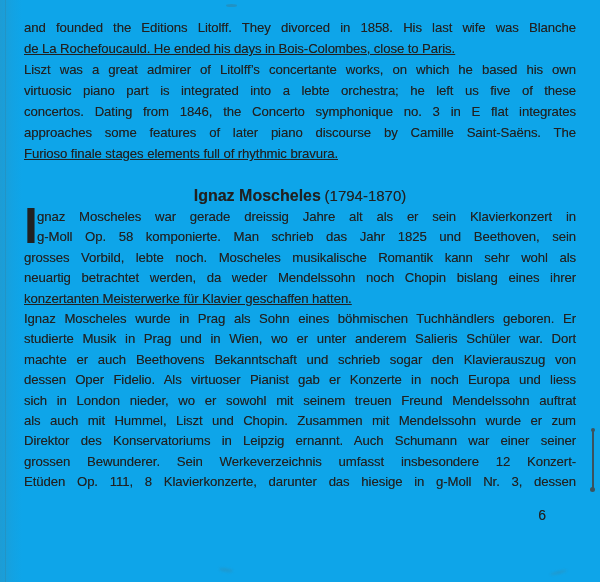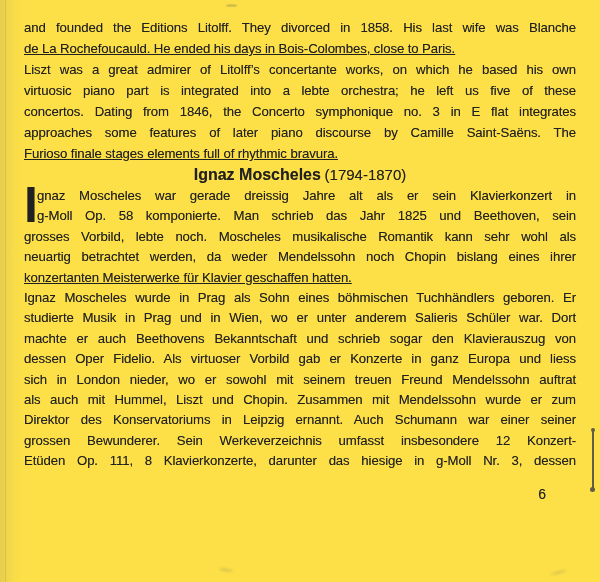--- a/index.html
+++ b/index.html
@@ -4,40 +4,41 @@
 <style>
   html, body { margin: 0; padding: 0; }
   body { background: #ffffff; }
 
   .page {
     position: relative;
     width: 600px;
     height: 582px;
     box-sizing: border-box;
     padding: 17px 24px 0 24px;
-    background: #fde047;
+    background: #0ea5e9;
     color: #212121;
     font-family: "Liberation Sans", "DejaVu Sans", sans-serif;
     font-size: 13.2px;
     letter-spacing: -0.1px;
     overflow: hidden;
     text-shadow: 0 0 0.5px rgba(30,30,30,0.45);
   }
 
   
   .line {
     text-align: justify;
     text-align-last: justify;
   }
   .line.endline { text-align-last: left; text-decoration: underline; }
   .para-en .line { line-height: 21px; }
   .para-de .line { line-height: 20.4px; }
   .line.indent { padding-left: 13px; }
 
   .heading {
+    margin-top: 21px;
     line-height: 21px;
     text-align: center;
     letter-spacing: 0;
     white-space: nowrap;
   }
   .heading-name { font-weight: bold; font-size: 16px; }
   .heading-dates { font-size: 15px; }
 
   .para-de1 { position: relative; }
   .dropcap {
@@ -131,21 +132,21 @@
     <div class="line indent">g-Moll Op. 58 komponierte. Man schrieb das Jahr 1825 und Beethoven, sein</div>
     <div class="line">grosses Vorbild, lebte noch. Moscheles musikalische Romantik kann sehr wohl als</div>
     <div class="line">neuartig betrachtet werden, da weder Mendelssohn noch Chopin bislang eines ihrer</div>
     <div class="line endline">konzertanten Meisterwerke für Klavier geschaffen hatten.</div>
   </div>
 
   <div class="para-de">
     <div class="line">Ignaz Moscheles wurde in Prag als Sohn eines böhmischen Tuchhändlers geboren. Er</div>
     <div class="line">studierte Musik in Prag und in Wien, wo er unter anderem Salieris Schüler war. Dort</div>
     <div class="line">machte er auch Beethovens Bekanntschaft und schrieb sogar den Klavierauszug von</div>
-    <div class="line">dessen Oper Fidelio. Als virtuoser Vorbild gab er Konzerte in ganz Europa und liess</div>
+    <div class="line">dessen Oper Fidelio. Als virtuoser Pianist gab er Konzerte in noch Europa und liess</div>
     <div class="line">sich in London nieder, wo er sowohl mit seinem treuen Freund Mendelssohn auftrat</div>
     <div class="line">als auch mit Hummel, Liszt und Chopin. Zusammen mit Mendelssohn wurde er zum</div>
     <div class="line">Direktor des Konservatoriums in Leipzig ernannt. Auch Schumann war einer seiner</div>
     <div class="line">grossen Bewunderer. Sein Werkeverzeichnis umfasst insbesondere 12 Konzert-</div>
     <div class="line">Etüden Op. 111, 8 Klavierkonzerte, darunter das hiesige in g-Moll Nr. 3, dessen</div>
   </div>
 
   <div class="page-number">6</div>
 
   <div class="artifact-right"></div>

